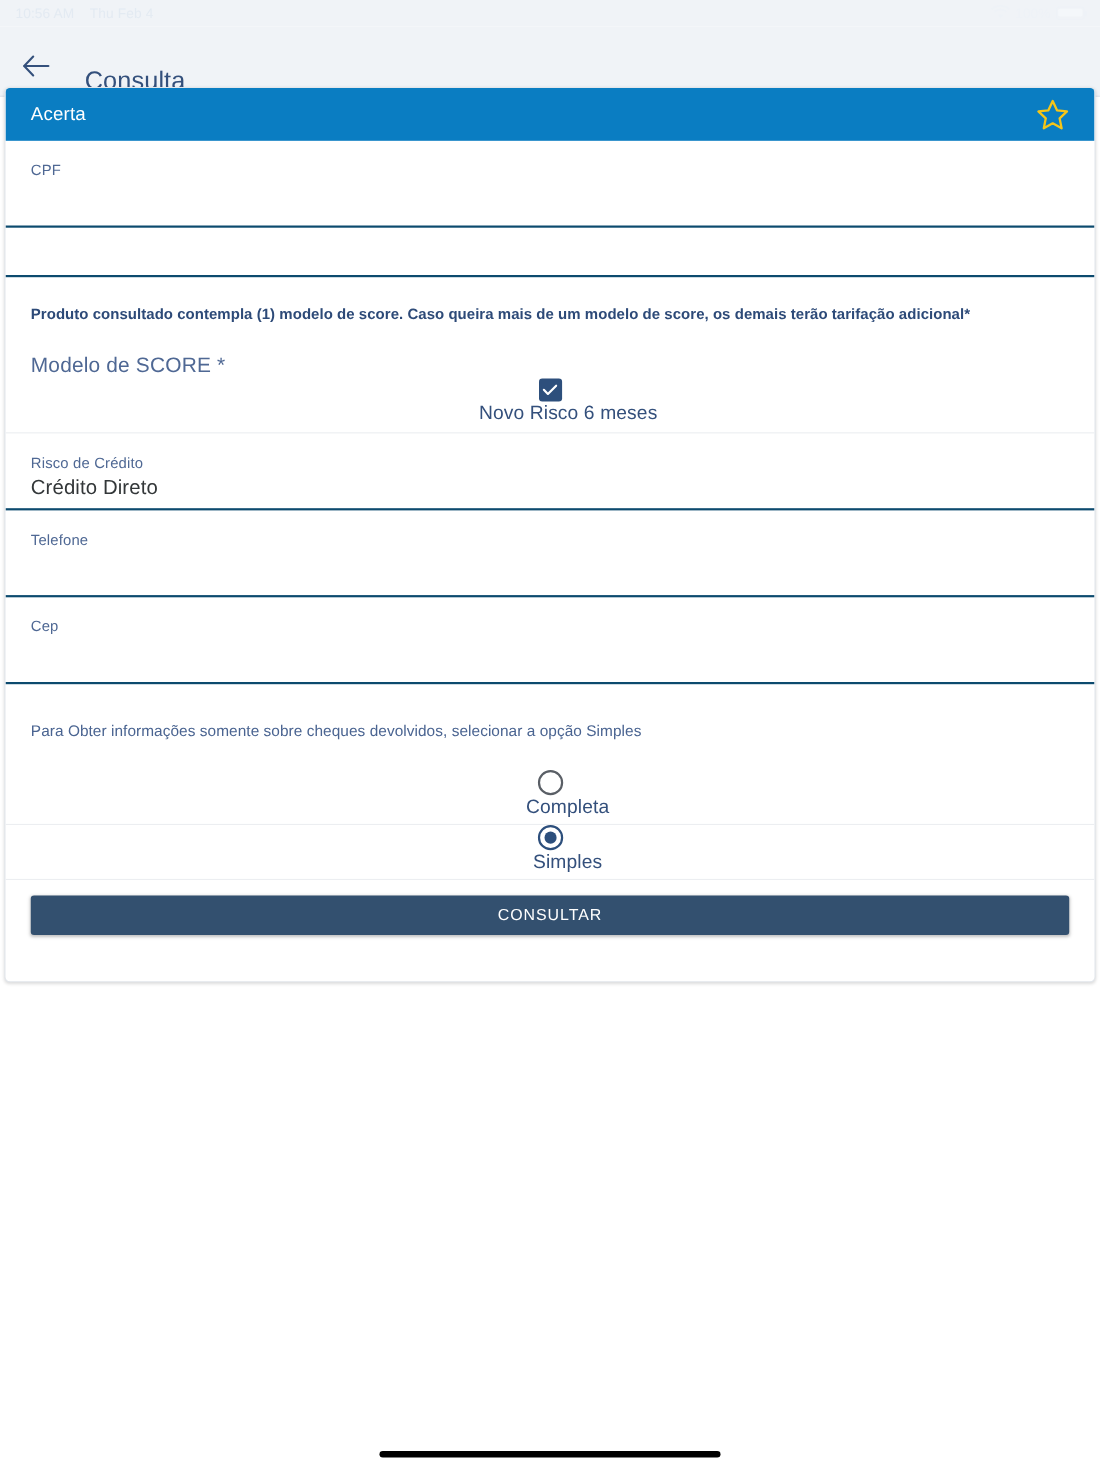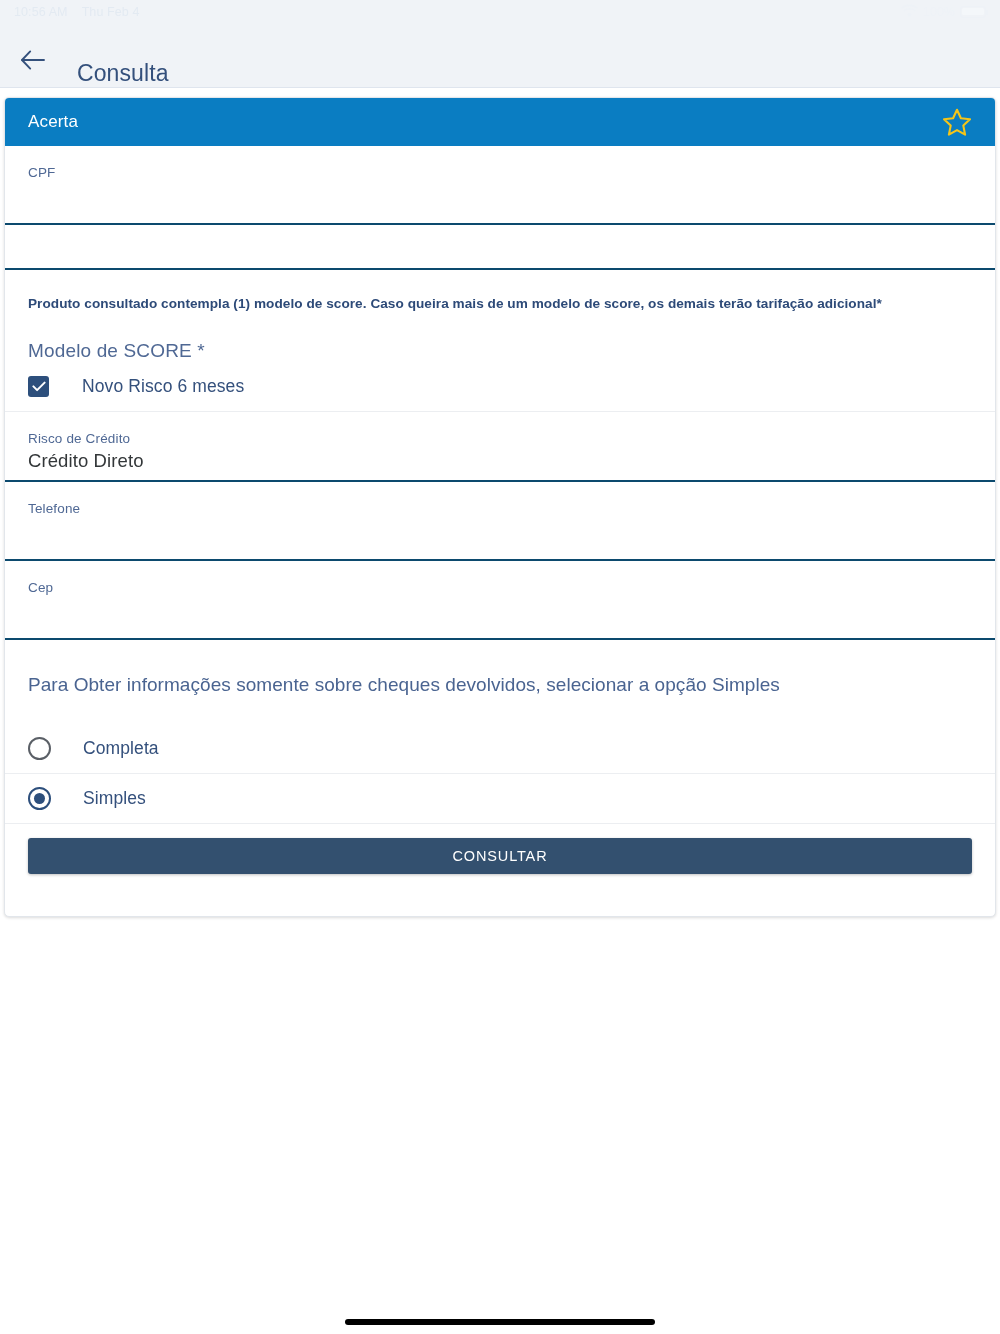--- a/index.html
+++ b/index.html
@@ -92,21 +92,21 @@
   .page-title {
     font-size: 23px;
     color: #34507c;
     margin-left: 17px;
     letter-spacing: 0.1px;
   }
 
   
   .card {
     position: absolute;
-    top: 97px;
+    top: 79px;
     left: 4px;
     width: 992px;
     background: #ffffff;
     border: 1px solid #e2e6eb;
     border-radius: 5px;
     box-shadow: 0 1px 3px rgba(0,0,0,0.14);
     overflow: hidden;
   }
 
   .card-header {
@@ -169,20 +169,21 @@
   }
 
   
   .opt-row {
     display: flex;
     align-items: center;
     padding: 0 23px;
     height: 45px;
     border-bottom: 1px solid #eceef1;
     cursor: pointer;
+    flex-direction: column;
   }
   .opt-row.tall { height: 50px; }
   .opt-label {
     font-size: 17.5px;
     color: #34507c;
     margin-left: 33px;
     letter-spacing: 0.1px;
   }
   .opt-label.radio-lbl { margin-left: 32px; }
 
@@ -208,21 +209,21 @@
   .radio.checked { border-color: #2d4f7c; }
   .radio.checked::after {
     content: "";
     width: 11px; height: 11px;
     border-radius: 50%;
     background: #2d4f7c;
   }
 
   .helper {
     padding: 19px 23px 22px 23px;
-    font-size: 19px;
+    font-size: 14px;
     color: #4a6491;
     letter-spacing: 0.05px;
   }
 
   .radio-pad { height: 6px; }
 
   
   .submit-wrap { padding: 14px 23px 0 23px; }
   .submit-btn {
     width: 100%;

